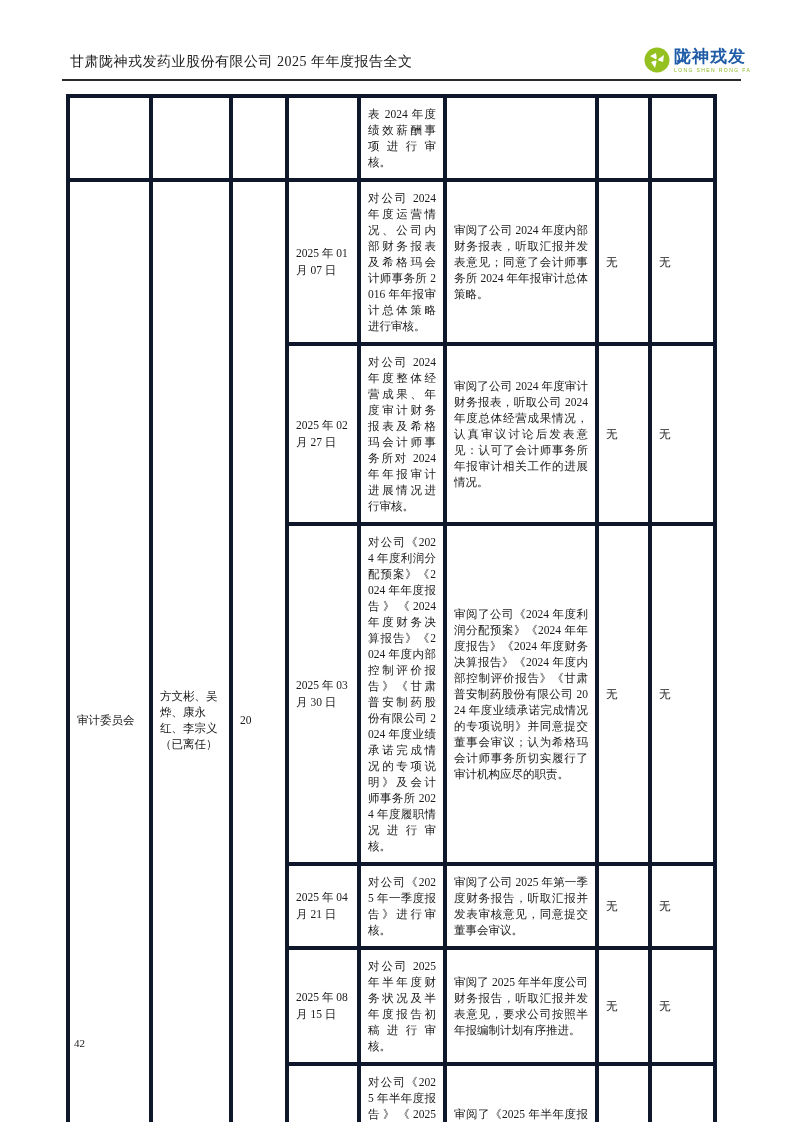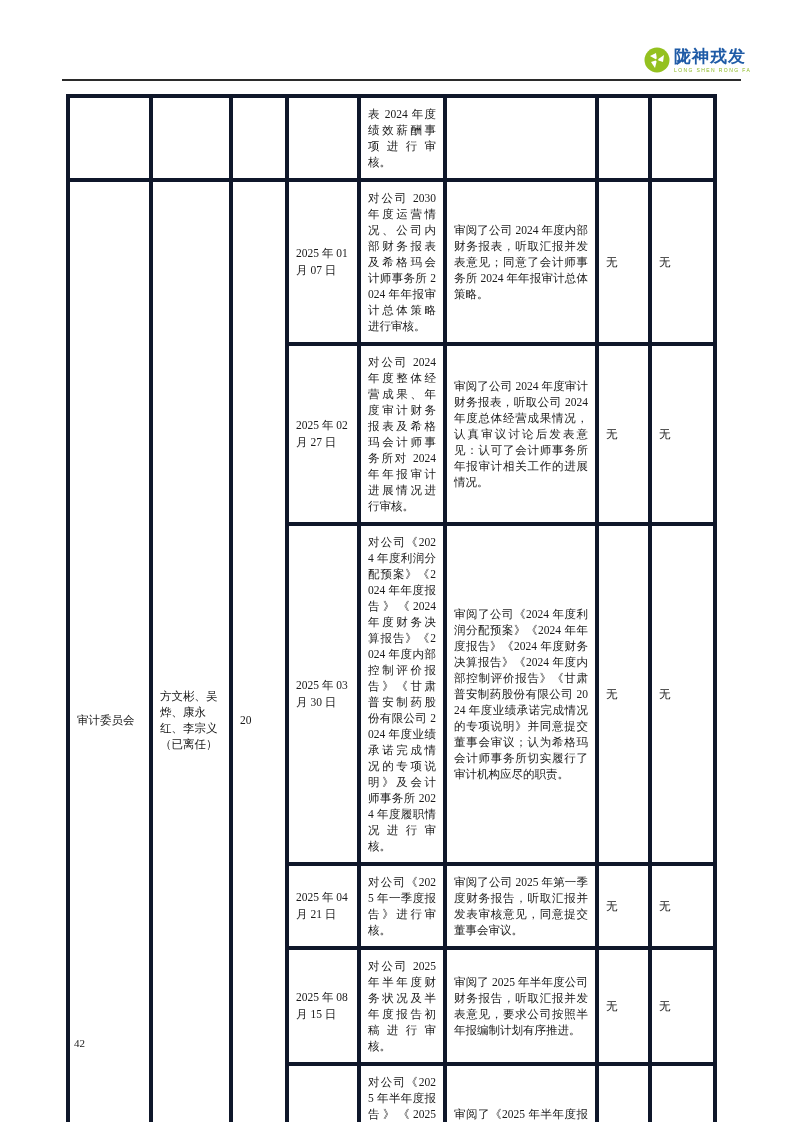--- a/index.html
+++ b/index.html
@@ -68,20 +68,21 @@
   .footer-page{
     position:absolute;left:74px;top:1037px;
     font-size:11px;
   }
 </style>
 </head>
 <body>
 
 <div class="page">
 
+  <div class="header-title">甘肃陇神戎发药业股份有限公司 2025 年年度报告全文</div>
 
   <div class="logo">
     <svg class="logo-mark" viewBox="0 0 26 26">
       <circle cx="13" cy="13" r="12.5" fill="#94c11f"></circle>
       <path d="M13 13 L6 9 L12 6 Z" fill="#ffffff"></path>
       <path d="M13 13 L20 8 L19 15 Z" fill="#ffffff"></path>
       <path d="M13 13 L11 21 L7 15 Z" fill="#ffffff"></path>
       <circle cx="13" cy="13" r="1.4" fill="#94c11f"></circle>
     </svg>
     <div class="logo-text">
@@ -112,21 +113,21 @@
         <td class="cell-desc">表 2024 年度绩效薪酬事项进行审核。</td>
         <td></td>
         <td></td>
         <td></td>
       </tr>
       <tr class="row-b">
         <td class="cell-center" rowspan="6">审计委员会</td>
         <td class="cell-center" rowspan="6">方文彬、吴烨、康永红、李宗义（已离任）</td>
         <td class="cell-center" rowspan="6">20</td>
         <td class="cell-date">2025 年 01 月 07 日</td>
-        <td class="cell-desc">对公司 2030 年度运营情况、公司内部财务报表及希格玛会计师事务所 2024 年年报审计总体策略进行审核。</td>
+        <td class="cell-desc">对公司 2024 年度运营情况、公司内部财务报表及希格玛会计师事务所 2016 年年报审计总体策略进行审核。</td>
         <td class="cell-opinion">审阅了公司 2024 年度内部财务报表，听取汇报并发表意见；同意了会计师事务所 2024 年年报审计总体策略。</td>
         <td class="cell-flag">无</td>
         <td class="cell-flag">无</td>
       </tr>
       <tr class="row-c">
         <td class="cell-date">2025 年 02 月 27 日</td>
         <td class="cell-desc">对公司 2024 年度整体经营成果、年度审计财务报表及希格玛会计师事务所对 2024 年年报审计进展情况进行审核。</td>
         <td class="cell-opinion">审阅了公司 2024 年度审计财务报表，听取公司 2024 年度总体经营成果情况，认真审议讨论后发表意见：认可了会计师事务所年报审计相关工作的进展情况。</td>
         <td class="cell-flag">无</td>
         <td class="cell-flag">无</td>

